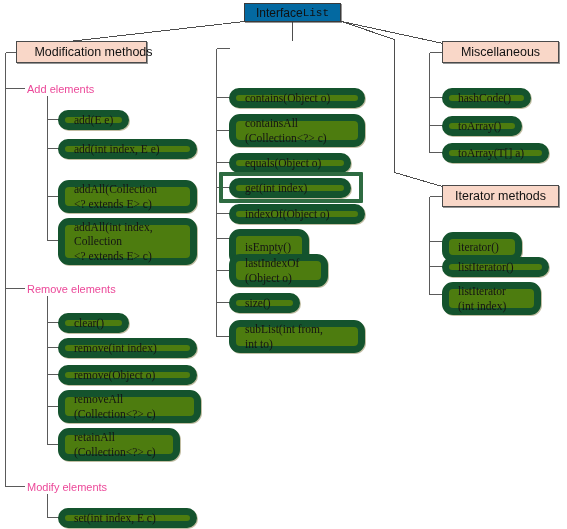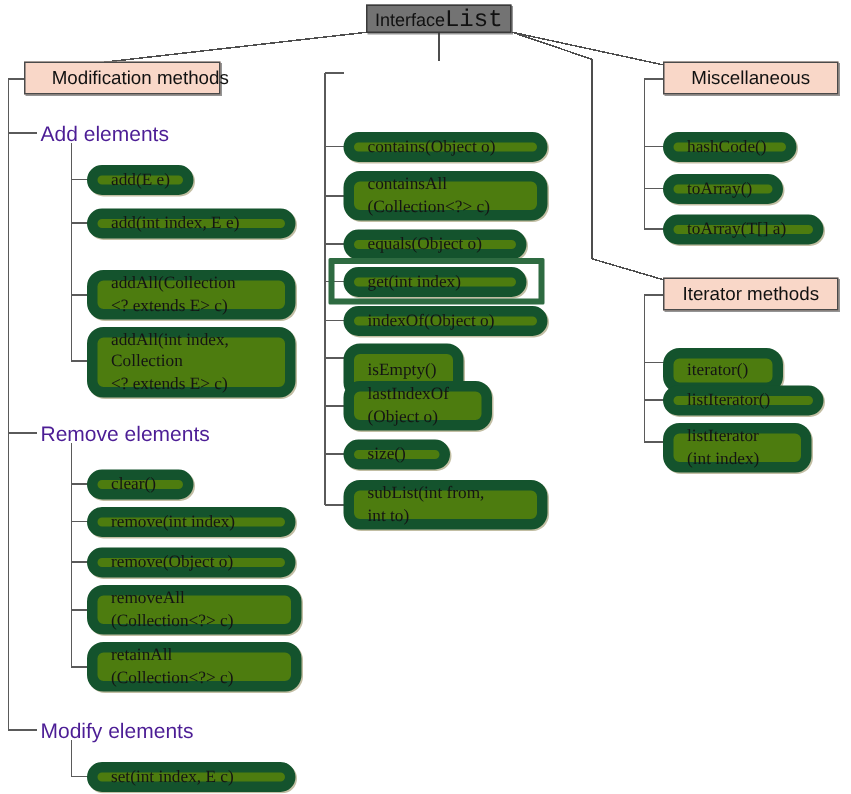--- a/index.html
+++ b/index.html
@@ -9,36 +9,36 @@
     background:#ffffff;
     overflow:hidden;
     font-family:"Liberation Sans", sans-serif;
   }
   #wires{position:absolute;left:0;top:0;width:567px;height:529px;}
   .node{position:absolute;box-sizing:border-box;}
 
   
   .rect{
     border:1px solid #3a3a3a;
-    background:#737373;
+    background:#0369a1;
     display:flex;align-items:center;justify-content:center;
     font-size:12px;color:#111;
     white-space:nowrap;
     box-shadow:1px 1px 0 rgba(60,60,60,.55);
   }
   .cat{
     background:#f9d7c8;
     border:1px solid #4a4a4a;
   }
   .cat .lbl{font-size:12.5px;color:#111;}
 
   
   .grp{
     position:absolute;
-    font-size:14px;color:#4c1d95;
+    font-size:11px;color:#ec4899;
     white-space:nowrap;
     line-height:14px;
   }
 
   
   .pill{
     position:absolute;
     box-sizing:border-box;
     background:#4d7c0f;
     border:7px solid #14532d;
@@ -48,21 +48,21 @@
     color:#141414;
     line-height:14.5px;
     padding:3px 9px 3px 9px;
     white-space:pre;
     box-shadow:1px 1px 0 rgba(120,110,50,.45);
     display:flex;align-items:center;
   }
   .pill.two{align-items:center;}
 
   
-  .mono{font-family:"Liberation Mono", monospace;font-size:16px;}
+  .mono{font-family:"Liberation Mono", monospace;font-size:11px;}
 
   
   .hl{
     position:absolute;
     border:4px solid #2e6b41;
     box-sizing:border-box;
     background:transparent;
     border-radius:1px;
   }
 </style>
@@ -158,21 +158,21 @@
 &lt;? extends E&gt; c)</div>
   <div class="pill two" style="left:58px;top:218px;width:139px;height:47px;">addAll(int index,
 Collection
 &lt;? extends E&gt; c)</div>
 
   <div class="pill" style="left:58px;top:313px;width:71px;height:19px;">clear()</div>
   <div class="pill" style="left:58px;top:338px;width:139px;height:19px;">remove(int index)</div>
   <div class="pill" style="left:58px;top:365px;width:139px;height:19px;">remove(Object o)</div>
   <div class="pill two" style="left:58px;top:390px;width:143px;height:33px;">removeAll
 (Collection&lt;?&gt; c)</div>
-  <div class="pill two" style="left:58px;top:428px;width:143px;height:33px;">retainAll
+  <div class="pill two" style="left:58px;top:428px;width:122px;height:33px;">retainAll
 (Collection&lt;?&gt; c)</div>
 
   <div class="pill" style="left:58px;top:508px;width:139px;height:19px;">set(int index, E c)</div>
 
   <div class="pill" style="left:229px;top:88px;width:136px;height:19px;">contains(Object o)</div>
   <div class="pill two" style="left:229px;top:114px;width:136px;height:33px;">containsAll
 (Collection&lt;?&gt; c)</div>
   <div class="pill" style="left:229px;top:153px;width:122px;height:19px;">equals(Object o)</div>
   <div class="pill" style="left:229px;top:178px;width:122px;height:19px;">get(int index)</div>
   <div class="pill" style="left:229px;top:204px;width:136px;height:19px;">indexOf(Object o)</div>

